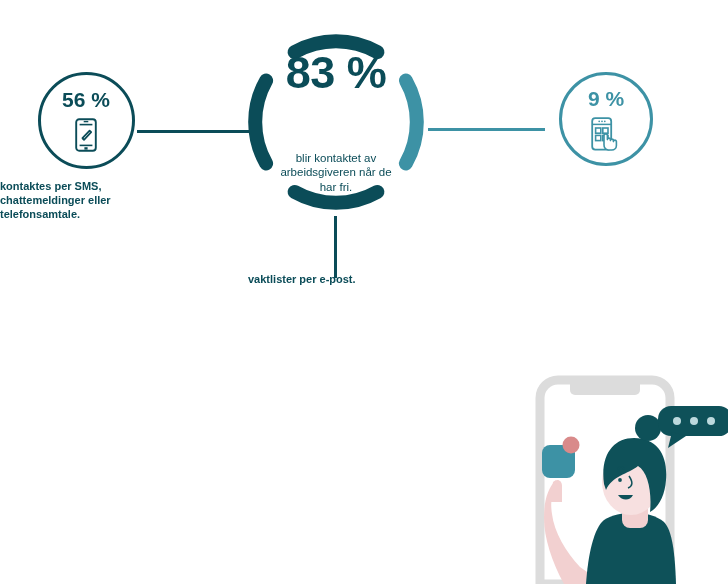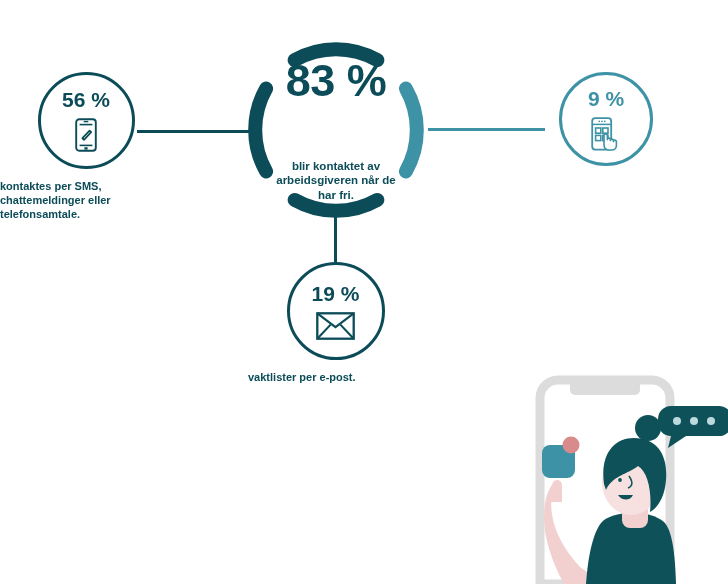--- a/index.html
+++ b/index.html
@@ -22,21 +22,21 @@
   }
   .connector.light { background: #3d92a5; }
 
   #conn-left   { left: 137px; top: 130px; width: 120px; height: 3px; }
   #conn-right  { left: 428px; top: 128px; width: 117px; height: 3px; }
   #conn-bottom { left: 334px; top: 216px;  width: 3px;  height: 62px; }
 
   
   #center-node {
     position: absolute;
-    left: 238px; top: 32px;
+    left: 238px; top: 24px;
     width: 196px; height: 196px;
   }
   #center-node svg { position: absolute; left: 0; top: 0; }
   #center-text {
     position: absolute;
     left: 0; top: 0;
     width: 196px; height: 196px;
     display: flex;
     flex-direction: column;
     align-items: center;
@@ -46,21 +46,21 @@
   #center-pct {
     font-size: 45px;
     font-weight: bold;
     color: #0b4c58;
     letter-spacing: -0.5px;
     line-height: 1;
     margin-bottom: 9px;
   }
   #center-desc {
     font-size: 11.5px;
-    font-weight: bold;
+    font-weight: normal;
     color: #0b4c58;
     line-height: 1.22;
     max-width: 125px;
     margin-top: 47px;
   }
 
   
   .node {
     position: absolute;
     display: flex;
@@ -177,31 +177,20 @@
                    a 1.5 1.5 0 0 1 3.0 0 L 22.4 24.6
                    a 1.5 1.5 0 0 1 3.0 0 L 25.4 28.4
                    a 4.6 4.6 0 0 1 -4.6 4.6 L 17.4 33.0
                    a 5.2 5.2 0 0 1 -4.4 -5.2 Z" fill="#ffffff" stroke="#3d92a5" stroke-width="1.6" stroke-linejoin="round"></path>
         </svg>
       </div>
     </div>
   </div>
 
   <div class="node" id="node-email">
-    <div class="node-circle">
-      <div class="node-pct">19 %</div>
-      <div class="node-icon">
-        <svg width="39" height="28" viewBox="0 0 39 28">
-          <rect x="1.3" y="1.3" width="36.4" height="25.4" fill="none" stroke="#0b4c58" stroke-width="2.3"></rect>
-          <path d="M 1.3 1.3 L 19.5 15.2 L 37.7 1.3" fill="none" stroke="#0b4c58" stroke-width="2.1"></path>
-          <path d="M 1.3 26.7 L 14.6 12.6" fill="none" stroke="#0b4c58" stroke-width="2.1"></path>
-          <path d="M 37.7 26.7 L 24.4 12.6" fill="none" stroke="#0b4c58" stroke-width="2.1"></path>
-        </svg>
-      </div>
-    </div>
     <div class="node-caption">vaktlister per e-post.</div>
   </div>
 
   <div id="illustration">
     <svg width="228" height="222" viewBox="0 0 228 222">
 
       <path d="M 40 36 a 18 18 0 0 1 18 -18 L 152 18 a 18 18 0 0 1 18 18 L 170 222 L 40 222 Z" fill="none" stroke="#dcdcdc" stroke-width="9"></path>
 
       <path d="M 70 22 L 70 28 a 5 5 0 0 0 5 5 L 135 33 a 5 5 0 0 0 5 -5 L 140 22 Z" fill="#dcdcdc"></path>
 

